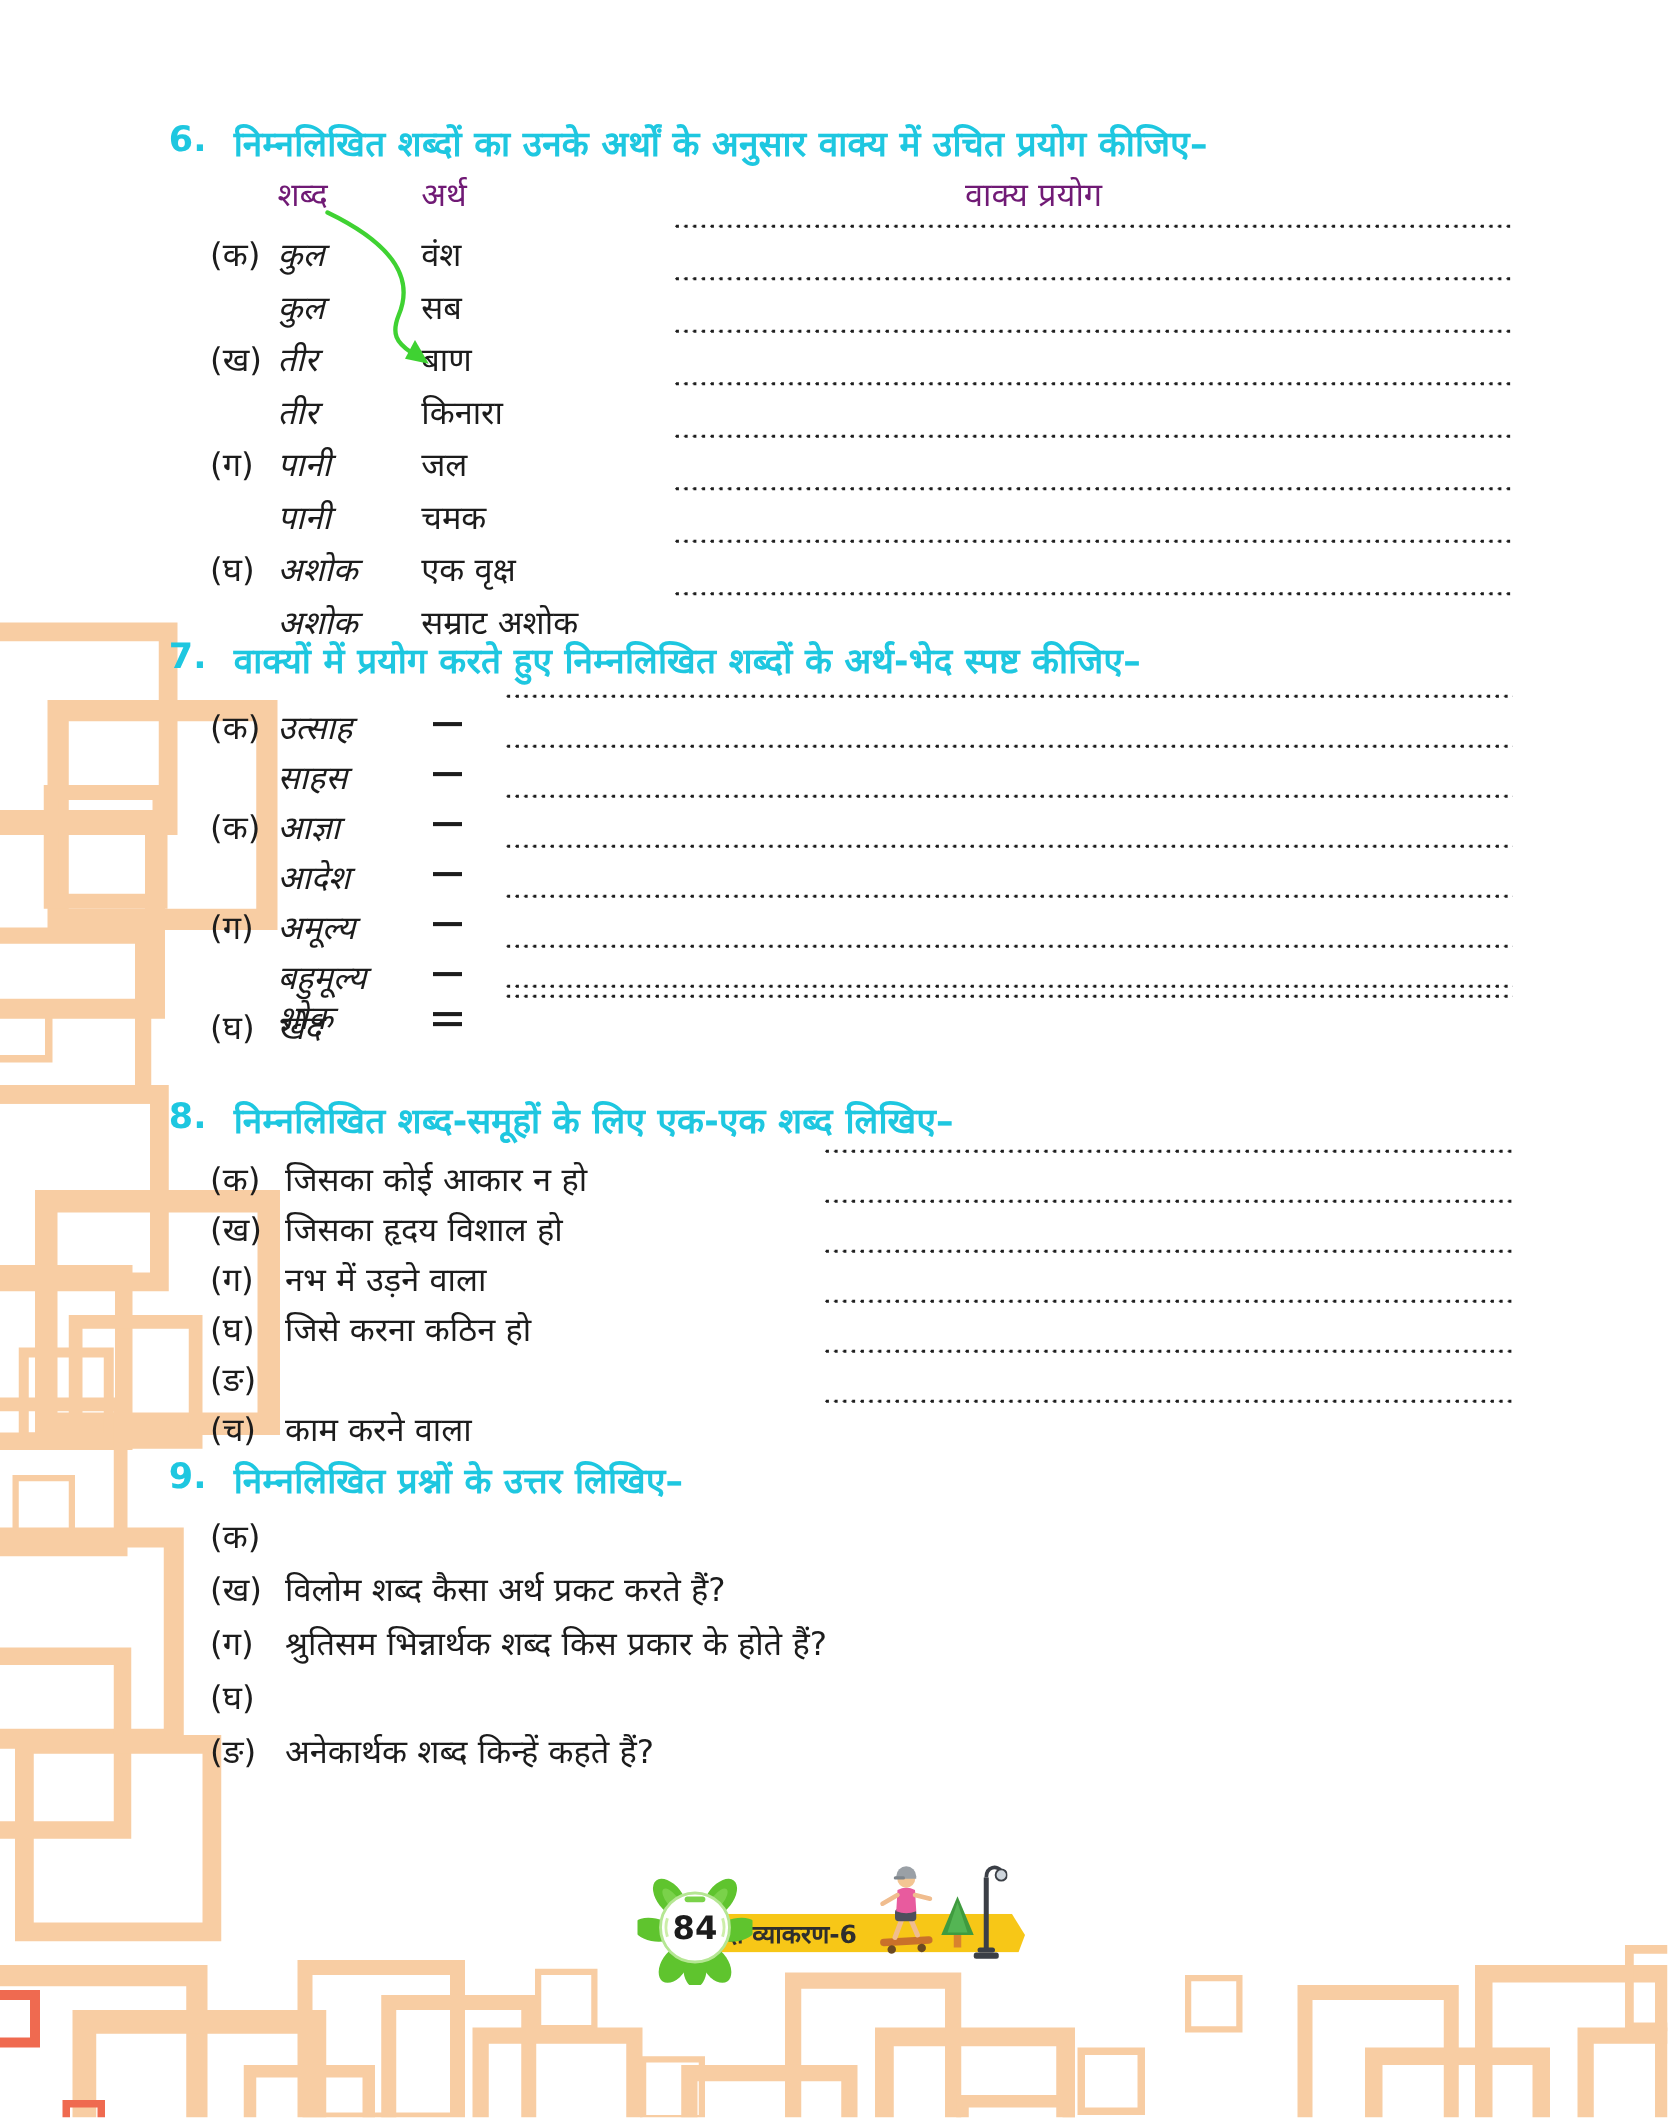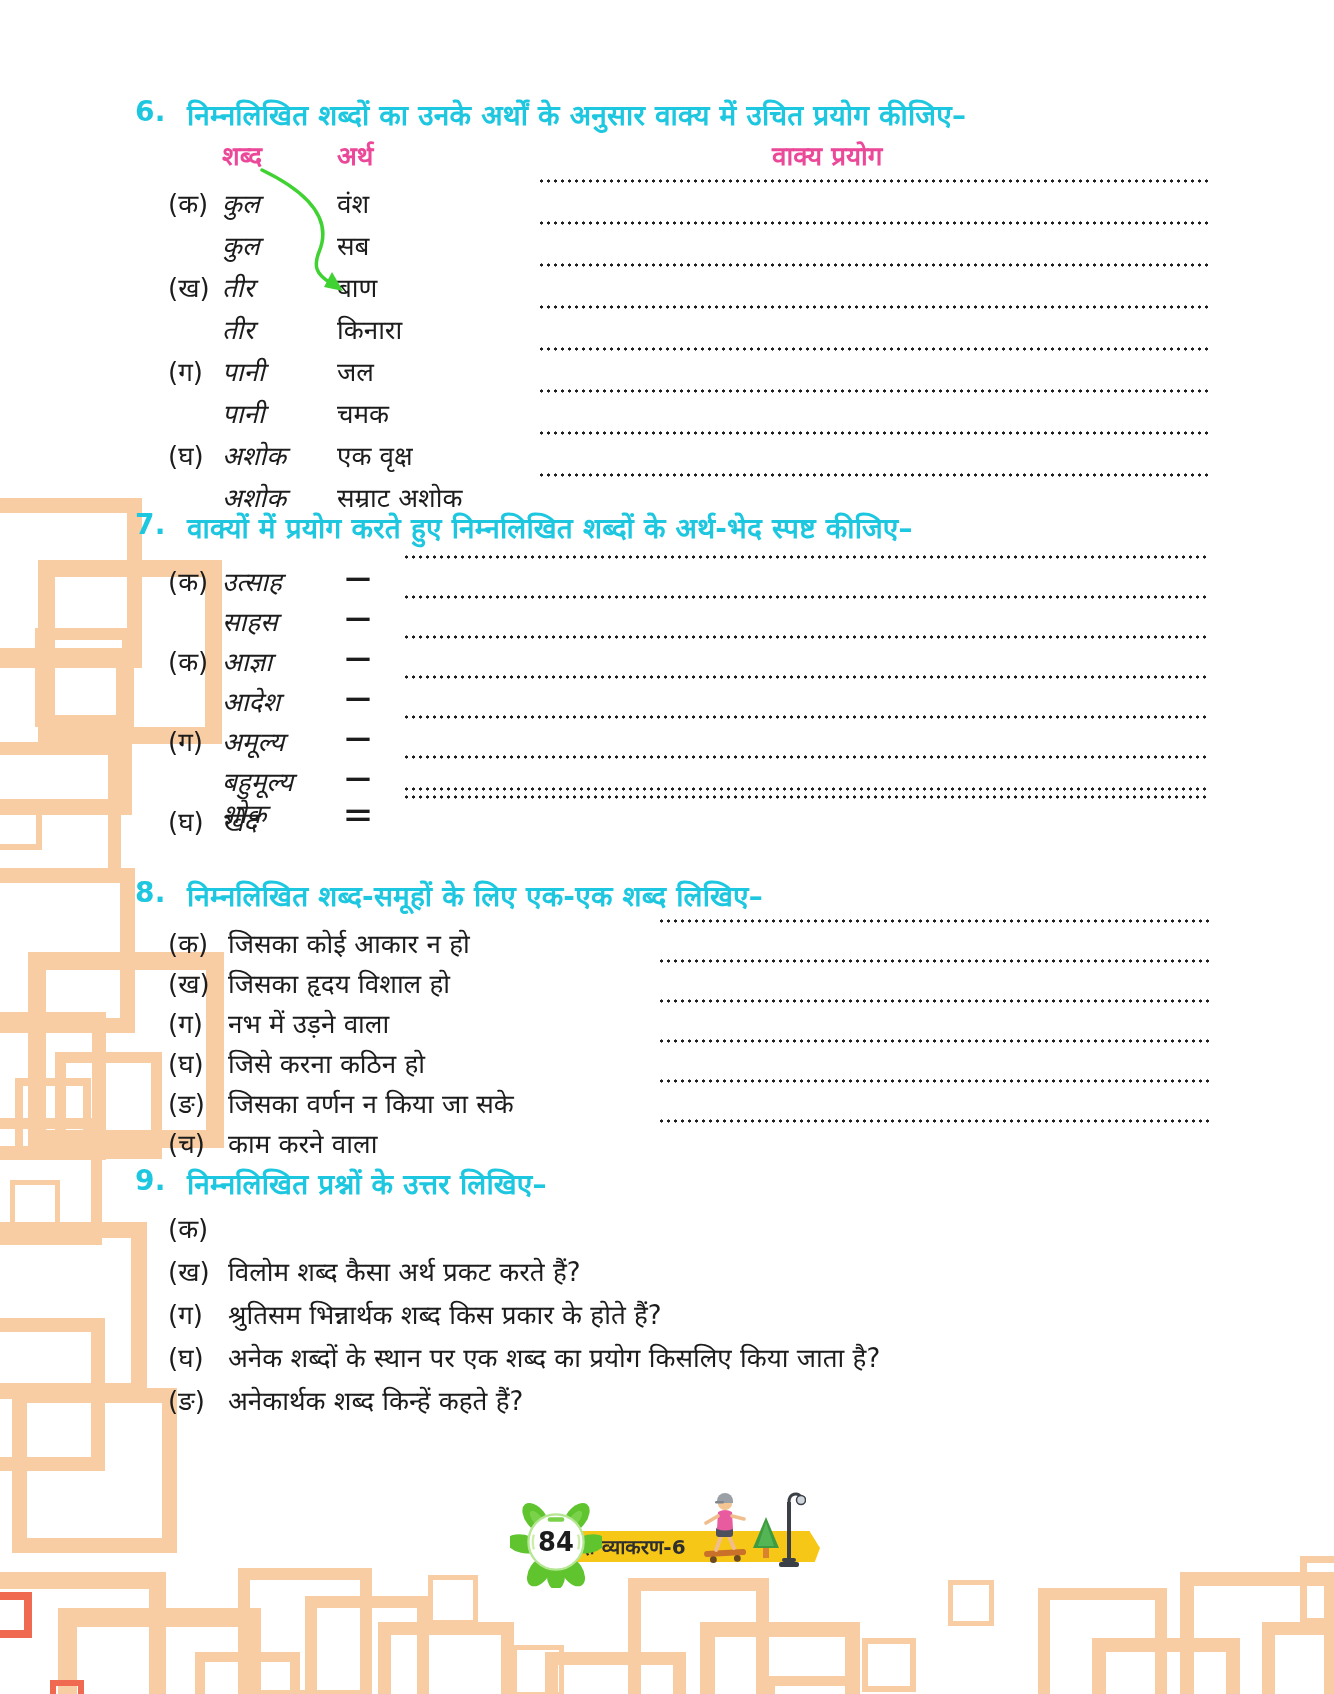--- a/index.html
+++ b/index.html
@@ -10,21 +10,21 @@
     color:#1c1c1c;
   }
   
   .sq { position:absolute; border-style:solid; border-color:#f8cda3; }
   .sq-red { border-color:#ef6a50; }
   
   .qheading { position:absolute; left:135px; display:flex; font-weight:bold;
               font-size:28px; color:#1ec7e0; letter-spacing:0.2px; }
   .qnum { width:52px; flex:0 0 auto; }
   
-  .colhead { position:absolute; top:137px; font-size:26px; font-weight:bold; color:#ec4899; }
+  .colhead { position:absolute; top:137px; font-size:26px; font-weight:normal; color:#701a75; }
   .row { position:absolute; left:0; width:1334px; height:42px; }
   .row span { position:absolute; font-size:26px; white-space:nowrap; }
   .lbl { left:168px; }
   .word { left:222px;font-style:italic; }
   .meaning { left:337px; }
   .dash { left:345px; font-weight:bold; }
   .q8text { left:228px; }
   .q9text { left:228px; }
   .dots { position:absolute; height:4px;
           background-image:radial-gradient(circle at 1.8px 2px, #1e1e1e 1.5px, transparent 1.6px);
@@ -227,21 +227,20 @@
     <span class="q8text t7">नभ में उड़ने वाला</span>
     <div class="dots dots8"></div>
   </div>
   <div class="row" style="top:1038px;">
     <span class="lbl t7">(घ)</span>
     <span class="q8text t7">जिसे करना कठिन हो</span>
     <div class="dots dots8"></div>
   </div>
   <div class="row" style="top:1078px;">
     <span class="lbl t7">(ङ)</span>
-    <span class="q8text t7">जिसका वर्णन न किया जा सके</span>
     <div class="dots dots8"></div>
   </div>
   <div class="row" style="top:1118px;">
     <span class="lbl t7">(च)</span>
     <span class="q8text t7">काम करने वाला</span>
     <div class="dots dots8"></div>
   </div>
 
   <div class="qheading" style="top:1164px;">
     <span class="qnum">9.</span>
@@ -253,21 +252,20 @@
   <div class="row" style="top:1249px;">
     <span class="lbl t4">(ख)</span>
     <span class="q9text t4">विलोम शब्द कैसा अर्थ प्रकट करते हैं?</span>
   </div>
   <div class="row" style="top:1292px;">
     <span class="lbl t4">(ग)</span>
     <span class="q9text t4">श्रुतिसम भिन्नार्थक शब्द किस प्रकार के होते हैं?</span>
   </div>
   <div class="row" style="top:1335px;">
     <span class="lbl t4">(घ)</span>
-    <span class="q9text t4">अनेक शब्दों के स्थान पर एक शब्द का प्रयोग किसलिए किया जाता है?</span>
   </div>
   <div class="row" style="top:1378px;">
     <span class="lbl t4">(ङ)</span>
     <span class="q9text t4">अनेकार्थक शब्द किन्हें कहते हैं?</span>
   </div>
 
   <div class="ribbon">
     <span class="ribbon-text">हिन्दी व्याकरण-6</span>
   </div>
 

